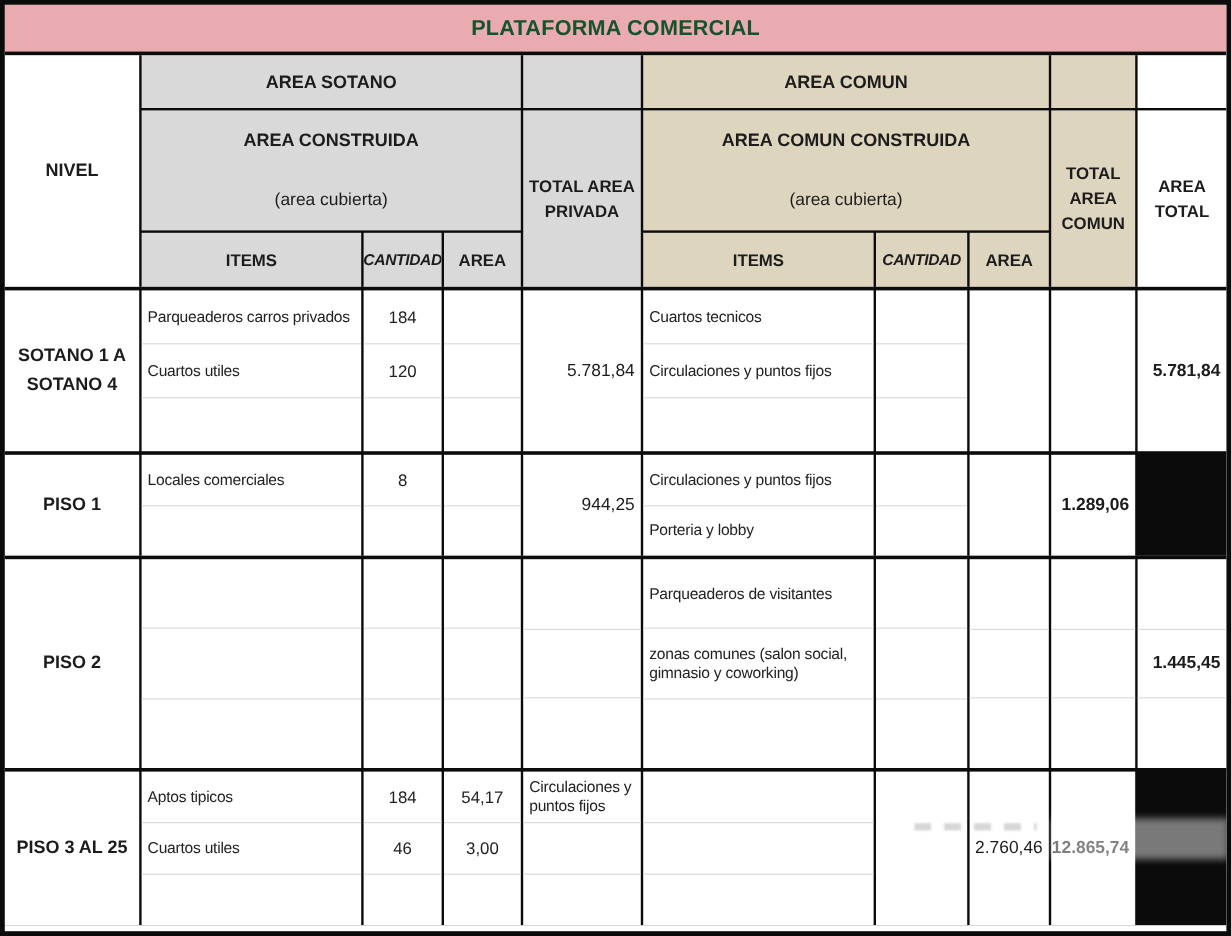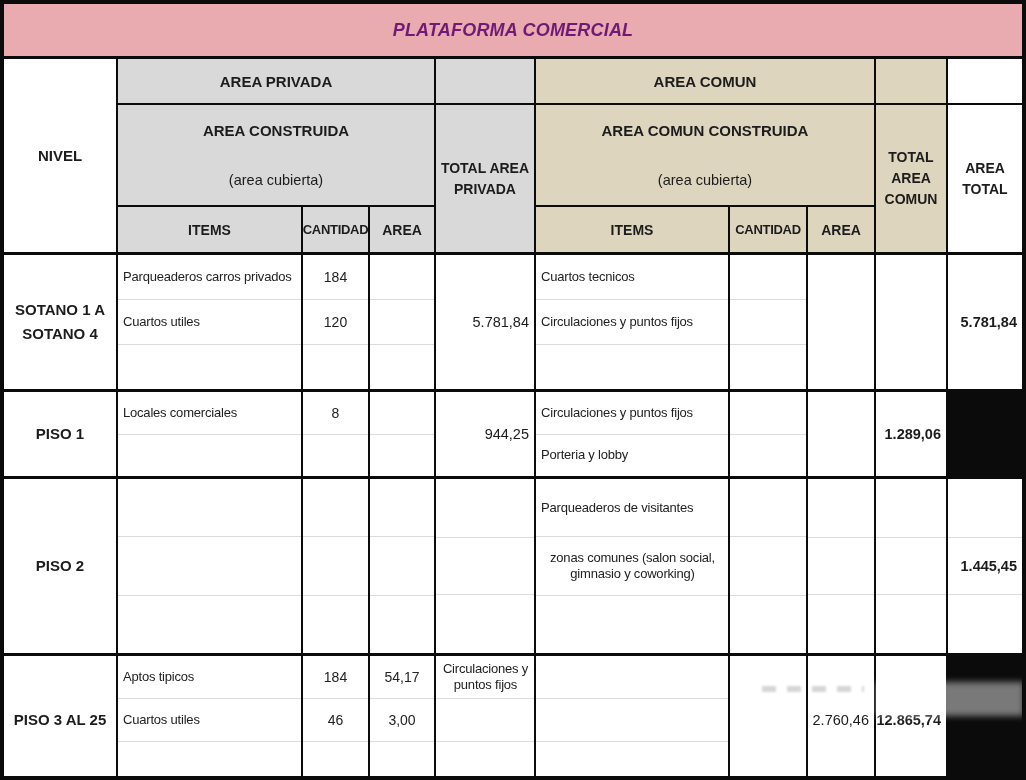--- a/index.html
+++ b/index.html
@@ -7,40 +7,40 @@
     position:relative;
     width:1026px; height:780px;
     box-sizing:border-box;
     border:4px solid #0b0b0b;
     background:#ffffff;
     font-family:"Liberation Sans", sans-serif;
     color:#1c1c1c;
     overflow:hidden;
   }
   .title-bar {
-    height:55px; box-sizing:border-box;
+    height:42px; box-sizing:border-box;
     background:#e9abaf;
     border-bottom:3px solid #0b0b0b;
     display:flex; align-items:center; justify-content:center;
-    font-weight:bold; font-size:18px; letter-spacing:0.2px; color:#701a75;font-style:italic;
+    font-weight:bold; font-size:18px; letter-spacing:0.2px; color:#14532d;
   }
   .grid {
     display:grid;
     grid-template-columns:112px 183px 65px 64px 98px 192px 76px 66px 70px 74px;
     column-gap:2px;
     background:#0b0b0b;
     width:1018px;
   }
   .hdr { grid-template-rows:44px 100px 45px; row-gap:2px; }
   .cell { background:#ffffff; display:flex; align-items:center; justify-content:center; text-align:center; overflow:hidden; }
   .bg-gray { background:#d9d9d9; }
   .bg-tan  { background:#ded5bf; }
   .hb { font-weight:bold; font-size:15px; }
   .hb-sm { font-weight:bold; font-size:14px; }
-  .hb-xs { font-weight:bold; font-size:13px; letter-spacing:-0.3px; }
+  .hb-xs { font-weight:bold; font-size:13px; letter-spacing:-0.3px;font-style:italic; }
   .pre { white-space:pre-line; line-height:1.5; }
   .two-line { flex-direction:column; justify-content:space-around; padding:10px 0; box-sizing:border-box; }
   .sub { font-weight:normal; font-size:14.5px;margin-top:20px; }
   
   .h-nivel   { grid-column:1; grid-row:1/4; }
   .h-ap      { grid-column:2/5; grid-row:1; }
   .h-tap-top { grid-column:5; grid-row:1; }
   .h-ac      { grid-column:6/9; grid-row:1; }
   .h-tac-top { grid-column:9; grid-row:1; }
   .h-at-top  { grid-column:10; grid-row:1; }
@@ -57,21 +57,21 @@
   .h-area-c  { grid-column:8; grid-row:3; }
   
   .row { border-top:3px solid #0b0b0b; }
   .r1 { height:134px; } .r2 { height:84px; } .r3 { height:174px; } .r4 { height:128px; }
   .bcell { background:#ffffff; display:flex; overflow:hidden; }
   .nivel-cell { align-items:center; justify-content:center; text-align:center;
                 font-weight:bold; font-size:15px; white-space:pre-line; line-height:1.6; }
   .stack { flex-direction:column; }
   .iline { flex:1 1 0; display:flex; align-items:center; border-bottom:1px solid #dcdcdc; overflow:hidden; min-height:0; }
   .iline:last-child { border-bottom:none; }
-  .items .iline { padding:0 4px 0 5px; font-size:13px; letter-spacing:-0.2px; color:#222222; line-height:1.25;text-align:center; }
+  .items .iline { padding:0 4px 0 5px; font-size:13px; letter-spacing:-0.2px; color:#222222; line-height:1.25; }
   .num .iline { justify-content:center; font-size:14px; color:#222222; }
   .total-cell { align-items:center; justify-content:flex-end; padding-right:5px; box-sizing:border-box; font-size:14.5px; color:#1c1c1c; }
   .grand { font-weight:bold; }
   .lines3 {
     background-image:linear-gradient(#dcdcdc,#dcdcdc),linear-gradient(#dcdcdc,#dcdcdc);
     background-size:100% 1px,100% 1px;
     background-repeat:no-repeat,no-repeat;
     background-position:0 33.3%,0 66.6%;
   }
   
@@ -88,21 +88,21 @@
 </style>
 </head>
 <body>
 
 <div class="tbl">
 
   <div class="title-bar">PLATAFORMA COMERCIAL</div>
 
   <div class="grid hdr">
     <div class="cell hb h-nivel">NIVEL</div>
-    <div class="cell hb bg-gray h-ap">AREA PRIVADA</div>
+    <div class="cell hb bg-gray h-ap">AREA SOTANO</div>
     <div class="cell bg-gray h-tap-top"></div>
     <div class="cell hb bg-tan h-ac">AREA COMUN</div>
     <div class="cell bg-tan h-tac-top"></div>
     <div class="cell h-at-top"></div>
 
     <div class="cell bg-gray h-constr two-line">
       <span class="hb">AREA CONSTRUIDA</span>
       <span class="sub">(area cubierta)</span>
     </div>
     <div class="cell hb-sm bg-gray h-tap pre">TOTAL AREA

